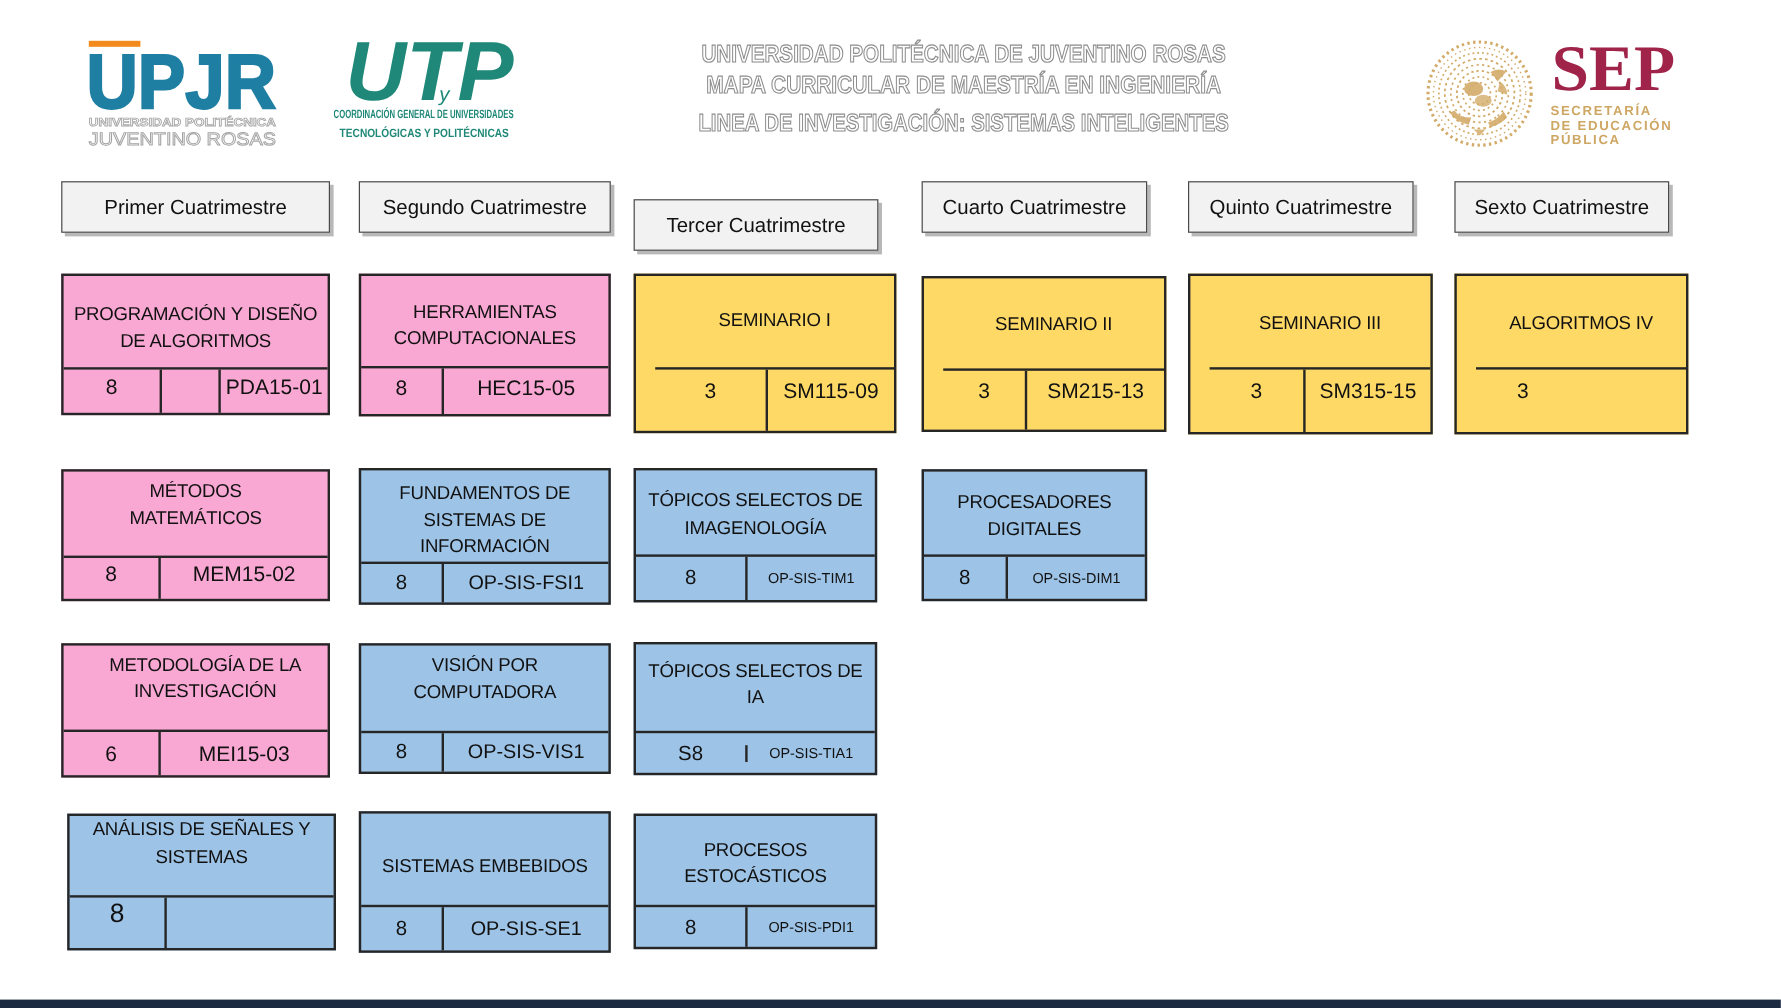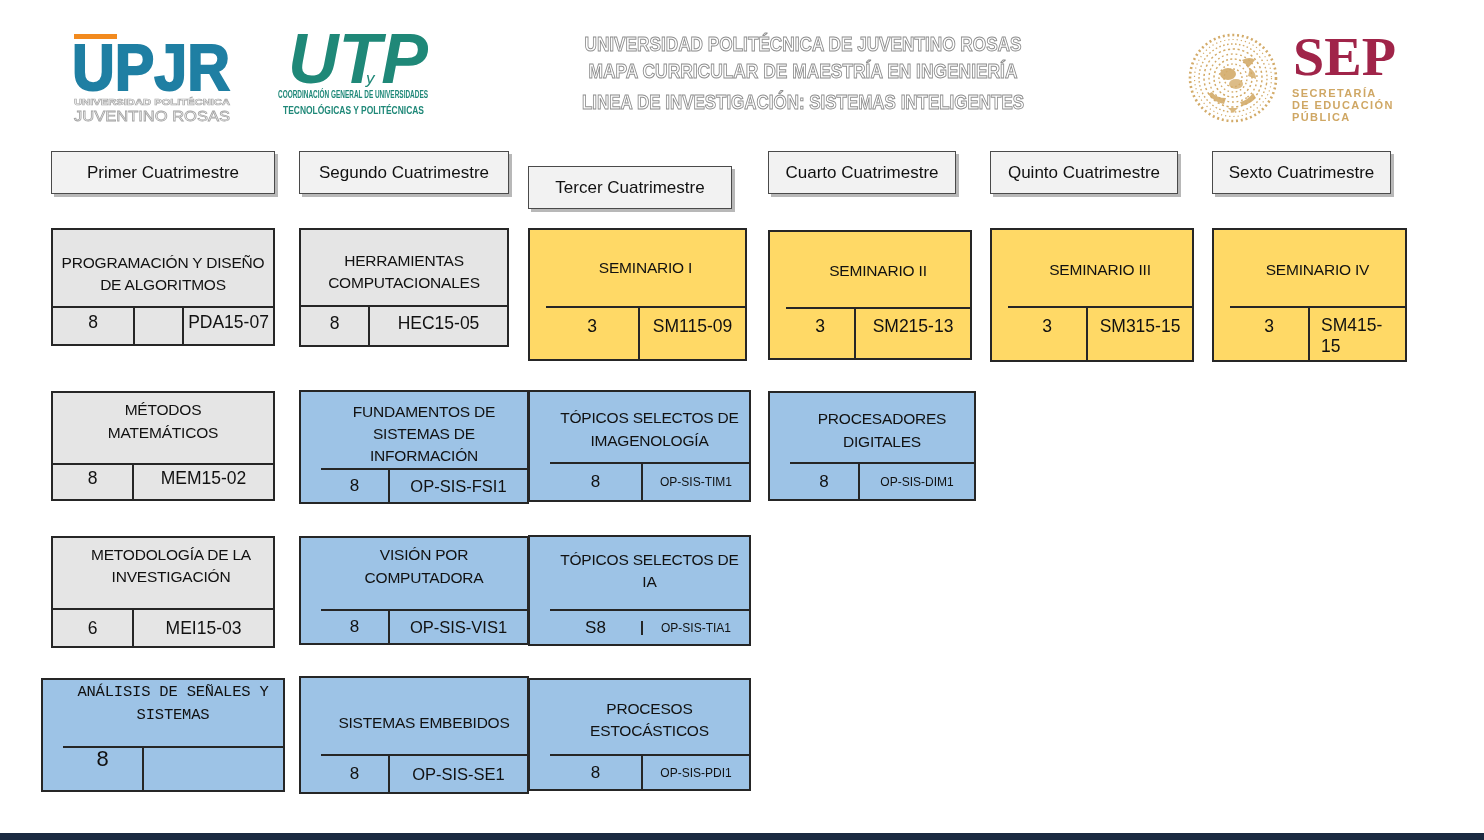--- a/index.html
+++ b/index.html
@@ -1,22 +1,22 @@
 <!DOCTYPE html>
 <html><head>
 <meta charset="utf-8">
 <style>
 html,body{margin:0;padding:0;}
 body{width:1484px;height:840px;position:relative;background:#fff;font-family:"Liberation Sans",sans-serif;overflow:hidden;}
 .abs{position:absolute;}
 .hdr{position:absolute;top:151px;height:41px;background:#f2f2f2;border:1px solid #4a4a4a;box-shadow:3px 3px 0 #b8b8b8;display:flex;align-items:center;justify-content:center;font-size:17px;color:#111;}
 .box{position:absolute;border:2px solid #262626;display:flex;flex-direction:column;}
-.green{background:#e5e5e5;}
+.green{background:#f9a8d4;}
 .yellow{background:#ffd966;padding-left:16px;}
-.blue{background:#9dc3e6;padding-left:20px;}
+.blue{background:#9dc3e6;}
 .ttl{flex:1;display:flex;align-items:center;justify-content:center;text-align:center;font-size:15.5px;color:#111;line-height:22.5px;letter-spacing:-0.2px;}
 .brow{display:flex;border-top:2px solid #262626;}
 .cell{display:flex;align-items:center;justify-content:center;font-size:17px;color:#111;}
 .cdiv{border-left:2px solid #262626;}
 .sm{font-size:12px;}
 .big{font-size:17.5px !important;}
 </style>
 </head>
 <body>
 
@@ -82,38 +82,38 @@
 <div class="hdr" style="left:528px;width:202px;margin-top:15px;">Tercer Cuatrimestre</div>
 <div class="hdr" style="left:768px;width:186px;">Cuarto Cuatrimestre</div>
 <div class="hdr" style="left:990px;width:186px;">Quinto Cuatrimestre</div>
 <div class="hdr" style="left:1212px;width:177px;">Sexto Cuatrimestre</div>
 
 <div class="box green" style="left:51px;top:228px;width:220px;height:114px;">
 <div class="ttl" style="padding-top:12px;">PROGRAMACIÓN Y DISEÑO<br>DE ALGORITMOS</div>
 <div class="brow" style="height:36px;">
 <div class="cell big" style="width:80px;padding-bottom:7px;">8</div>
 <div class="cell cdiv" style="width:47px;"></div>
-<div class="cell cdiv big" style="flex:1;padding-bottom:7px;">PDA15-07</div>
+<div class="cell cdiv big" style="flex:1;padding-bottom:7px;">PDA15-01</div>
 </div>
 </div>
 <div class="box green" style="left:51px;top:391px;width:220px;height:106px;">
 <div class="ttl" style="padding-bottom:13px;">MÉTODOS<br>MATEMÁTICOS</div>
 <div class="brow" style="height:34px;">
 <div class="cell big" style="width:79px;padding-bottom:8px;">8</div>
 <div class="cell cdiv big" style="flex:1;padding-bottom:8px;">MEM15-02</div>
 </div>
 </div>
 <div class="box green" style="left:51px;top:536px;width:220px;height:108px;">
 <div class="ttl" style="padding-bottom:14px;margin-left:16px;">METODOLOGÍA DE LA<br>INVESTIGACIÓN</div>
 <div class="brow" style="height:36px;">
 <div class="cell big" style="width:79px;">6</div>
 <div class="cell cdiv big" style="flex:1;">MEI15-03</div>
 </div>
 </div>
-<div class="box blue" style="left:41px;top:678px;width:220px;height:110px;font-family:Liberation Mono, monospace;">
+<div class="box blue" style="left:56px;top:678px;width:220px;height:110px;">
 <div class="ttl" style="align-items:flex-start;padding-top:1px;">ANÁLISIS DE SEÑALES Y<br>SISTEMAS</div>
 <div class="brow" style="height:42px;">
 <div class="cell" style="width:79px;align-items:flex-start;font-size:22px;">8</div>
 <div class="cell cdiv" style="flex:1;"></div>
 </div>
 </div>
 
 <div class="box green" style="left:299px;top:228px;width:206px;height:115px;">
 <div class="ttl" style="padding-top:9px;">HERRAMIENTAS<br>COMPUTACIONALES</div>
 <div class="brow" style="height:38px;">
@@ -189,20 +189,19 @@
 
 <div class="box yellow" style="left:990px;top:228px;width:184px;height:130px;">
 <div class="ttl" style="padding-top:5px;">SEMINARIO III</div>
 <div class="brow" style="height:52px;">
 <div class="cell big" style="width:78px;padding-bottom:15px;">3</div>
 <div class="cell cdiv big" style="flex:1;padding-bottom:15px;">SM315-15</div>
 </div>
 </div>
 
 <div class="box yellow" style="left:1212px;top:228px;width:175px;height:130px;">
-<div class="ttl" style="padding-top:5px;">SEMINARIO IV</div>
+<div class="ttl" style="padding-top:5px;">ALGORITMOS IV</div>
 <div class="brow" style="height:52px;">
 <div class="cell big" style="width:78px;padding-bottom:15px;">3</div>
-<div class="cell cdiv big" style="flex:1;justify-content:flex-start;padding-left:11px;align-items:flex-start;line-height:21px;padding-top:7px;">SM415-<br>15</div>
 </div>
 </div>
 
 <div class="abs" style="left:0;top:833px;width:1484px;height:7px;background:#1b2a41;"></div>
 
 </body></html>

